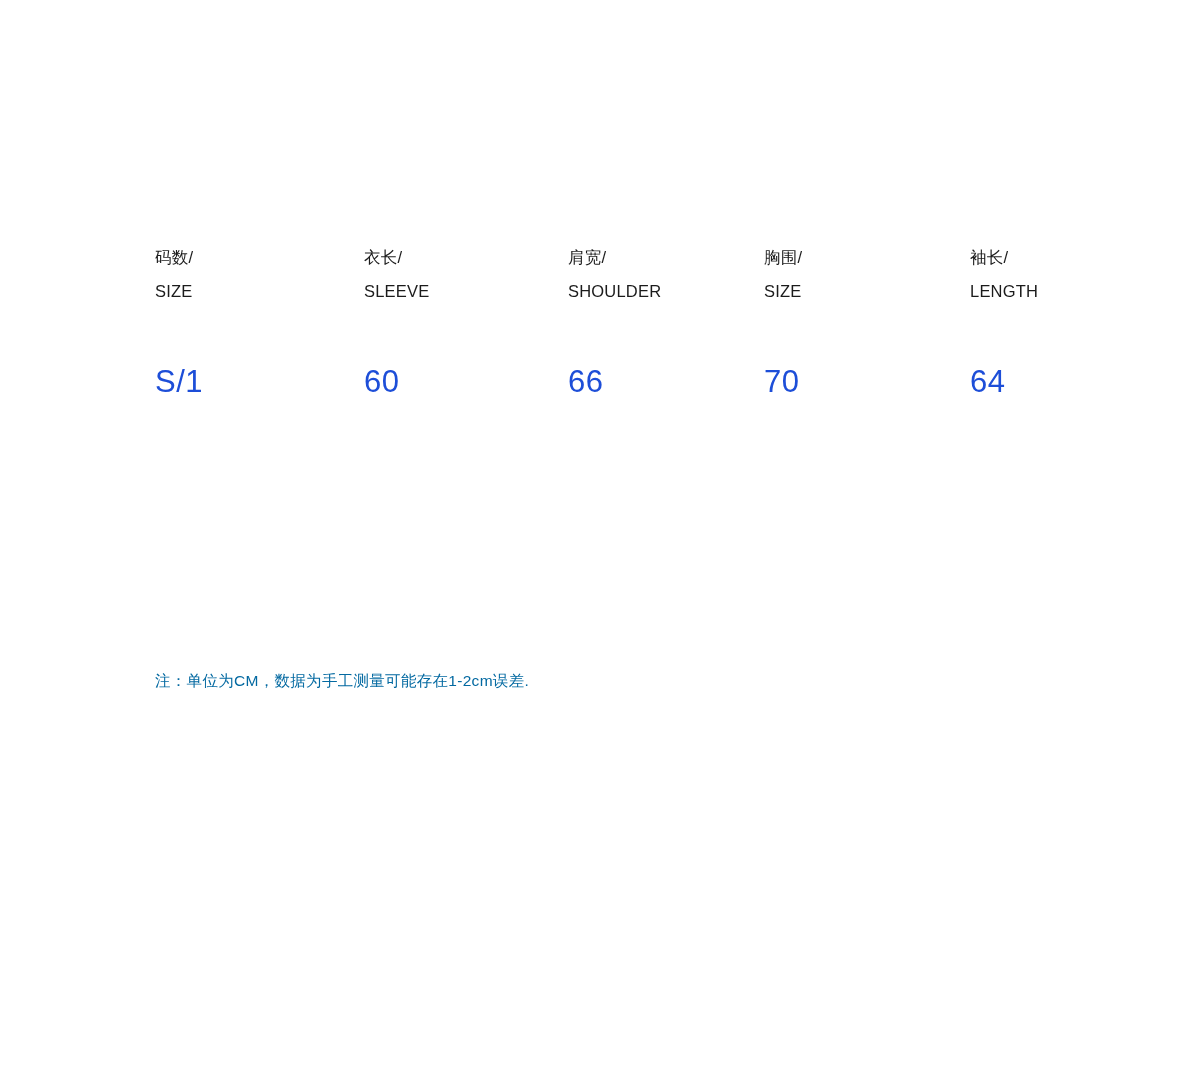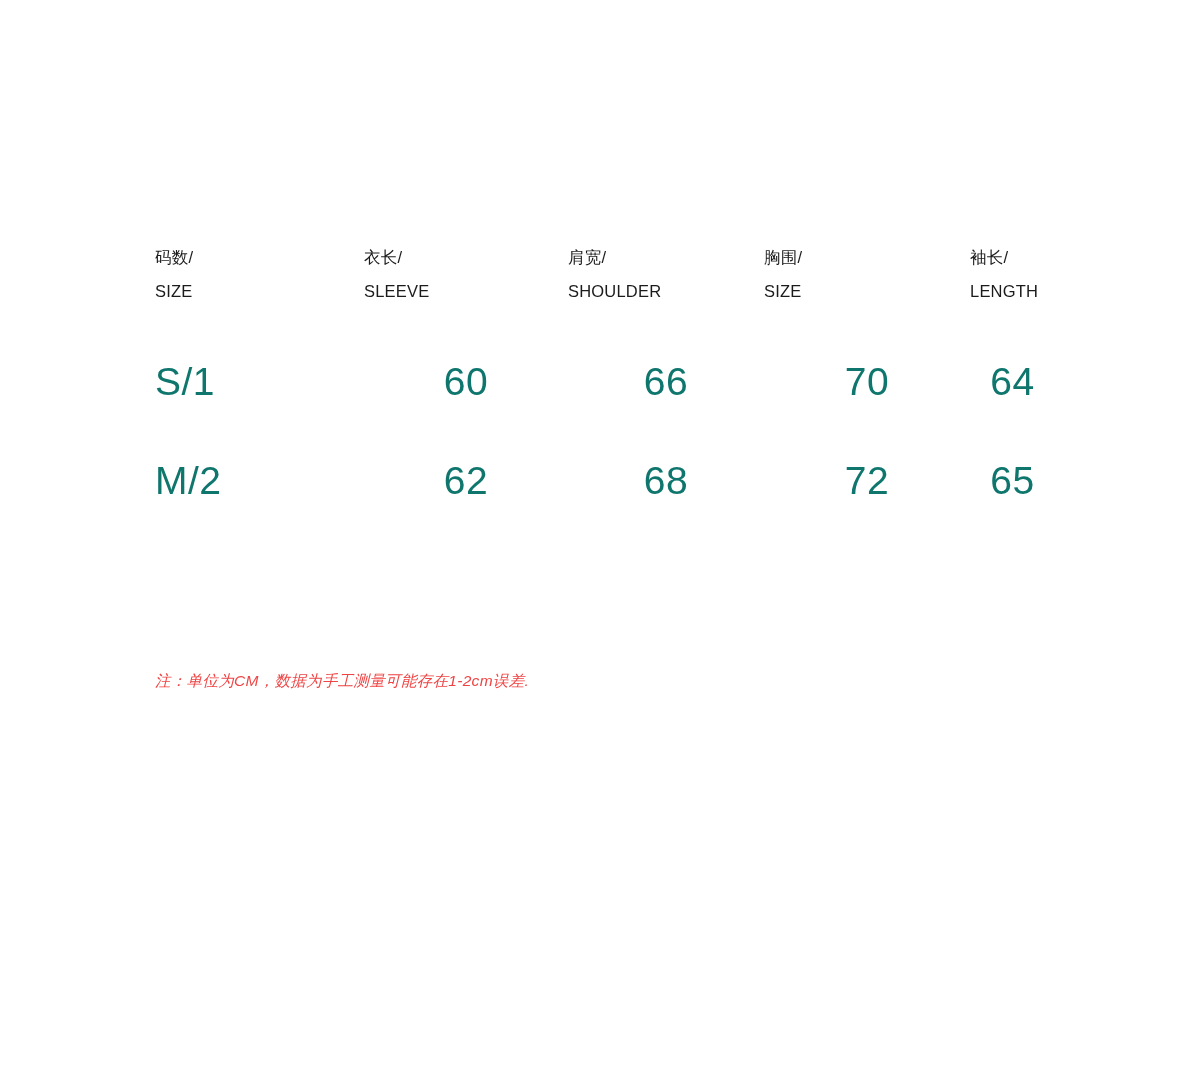--- a/index.html
+++ b/index.html
@@ -62,45 +62,44 @@
     display: block;
   }
   .hdr .en {
     display: block;
   }
 
   table.size-table td {
     padding: 0;
     height: 99px;
     vertical-align: middle;
-    font-size: 39px;
+    font-size: 31px;
     line-height: 36px;
-    color: #0f766e;
+    color: #1d4ed8;
     font-weight: 300;
     letter-spacing: 0.5px;
   }
 
   td.size-cell {
     text-align: left;
   }
   td.val-cell {
-    text-align: center;
+    text-align: left;
     padding-left: 54px;
   }
 
   .note {
     position: absolute;
     left: 155px;
     top: 668px;
     font-size: 15.5px;
     line-height: 26px;
-    color: #ef4444;
+    color: #0369a1;
     letter-spacing: 0.3px;
     white-space: nowrap;
-    font-style: italic;
   }
 </style>
 </head>
 <body>
 
 <div class="size-chart">
 
   <div class="table-wrap">
     <table class="size-table">
       <colgroup>
@@ -145,26 +144,19 @@
         </tr>
       </thead>
       <tbody>
         <tr>
           <td class="size-cell">S/1</td>
           <td class="val-cell">60</td>
           <td class="val-cell">66</td>
           <td class="val-cell">70</td>
           <td class="val-cell">64</td>
         </tr>
-        <tr>
-          <td class="size-cell">M/2</td>
-          <td class="val-cell">62</td>
-          <td class="val-cell">68</td>
-          <td class="val-cell">72</td>
-          <td class="val-cell">65</td>
-        </tr>
       </tbody>
     </table>
   </div>
 
   <div class="note">注：单位为CM，数据为手工测量可能存在1-2cm误差.</div>
 
 </div>
 
 </body></html>

